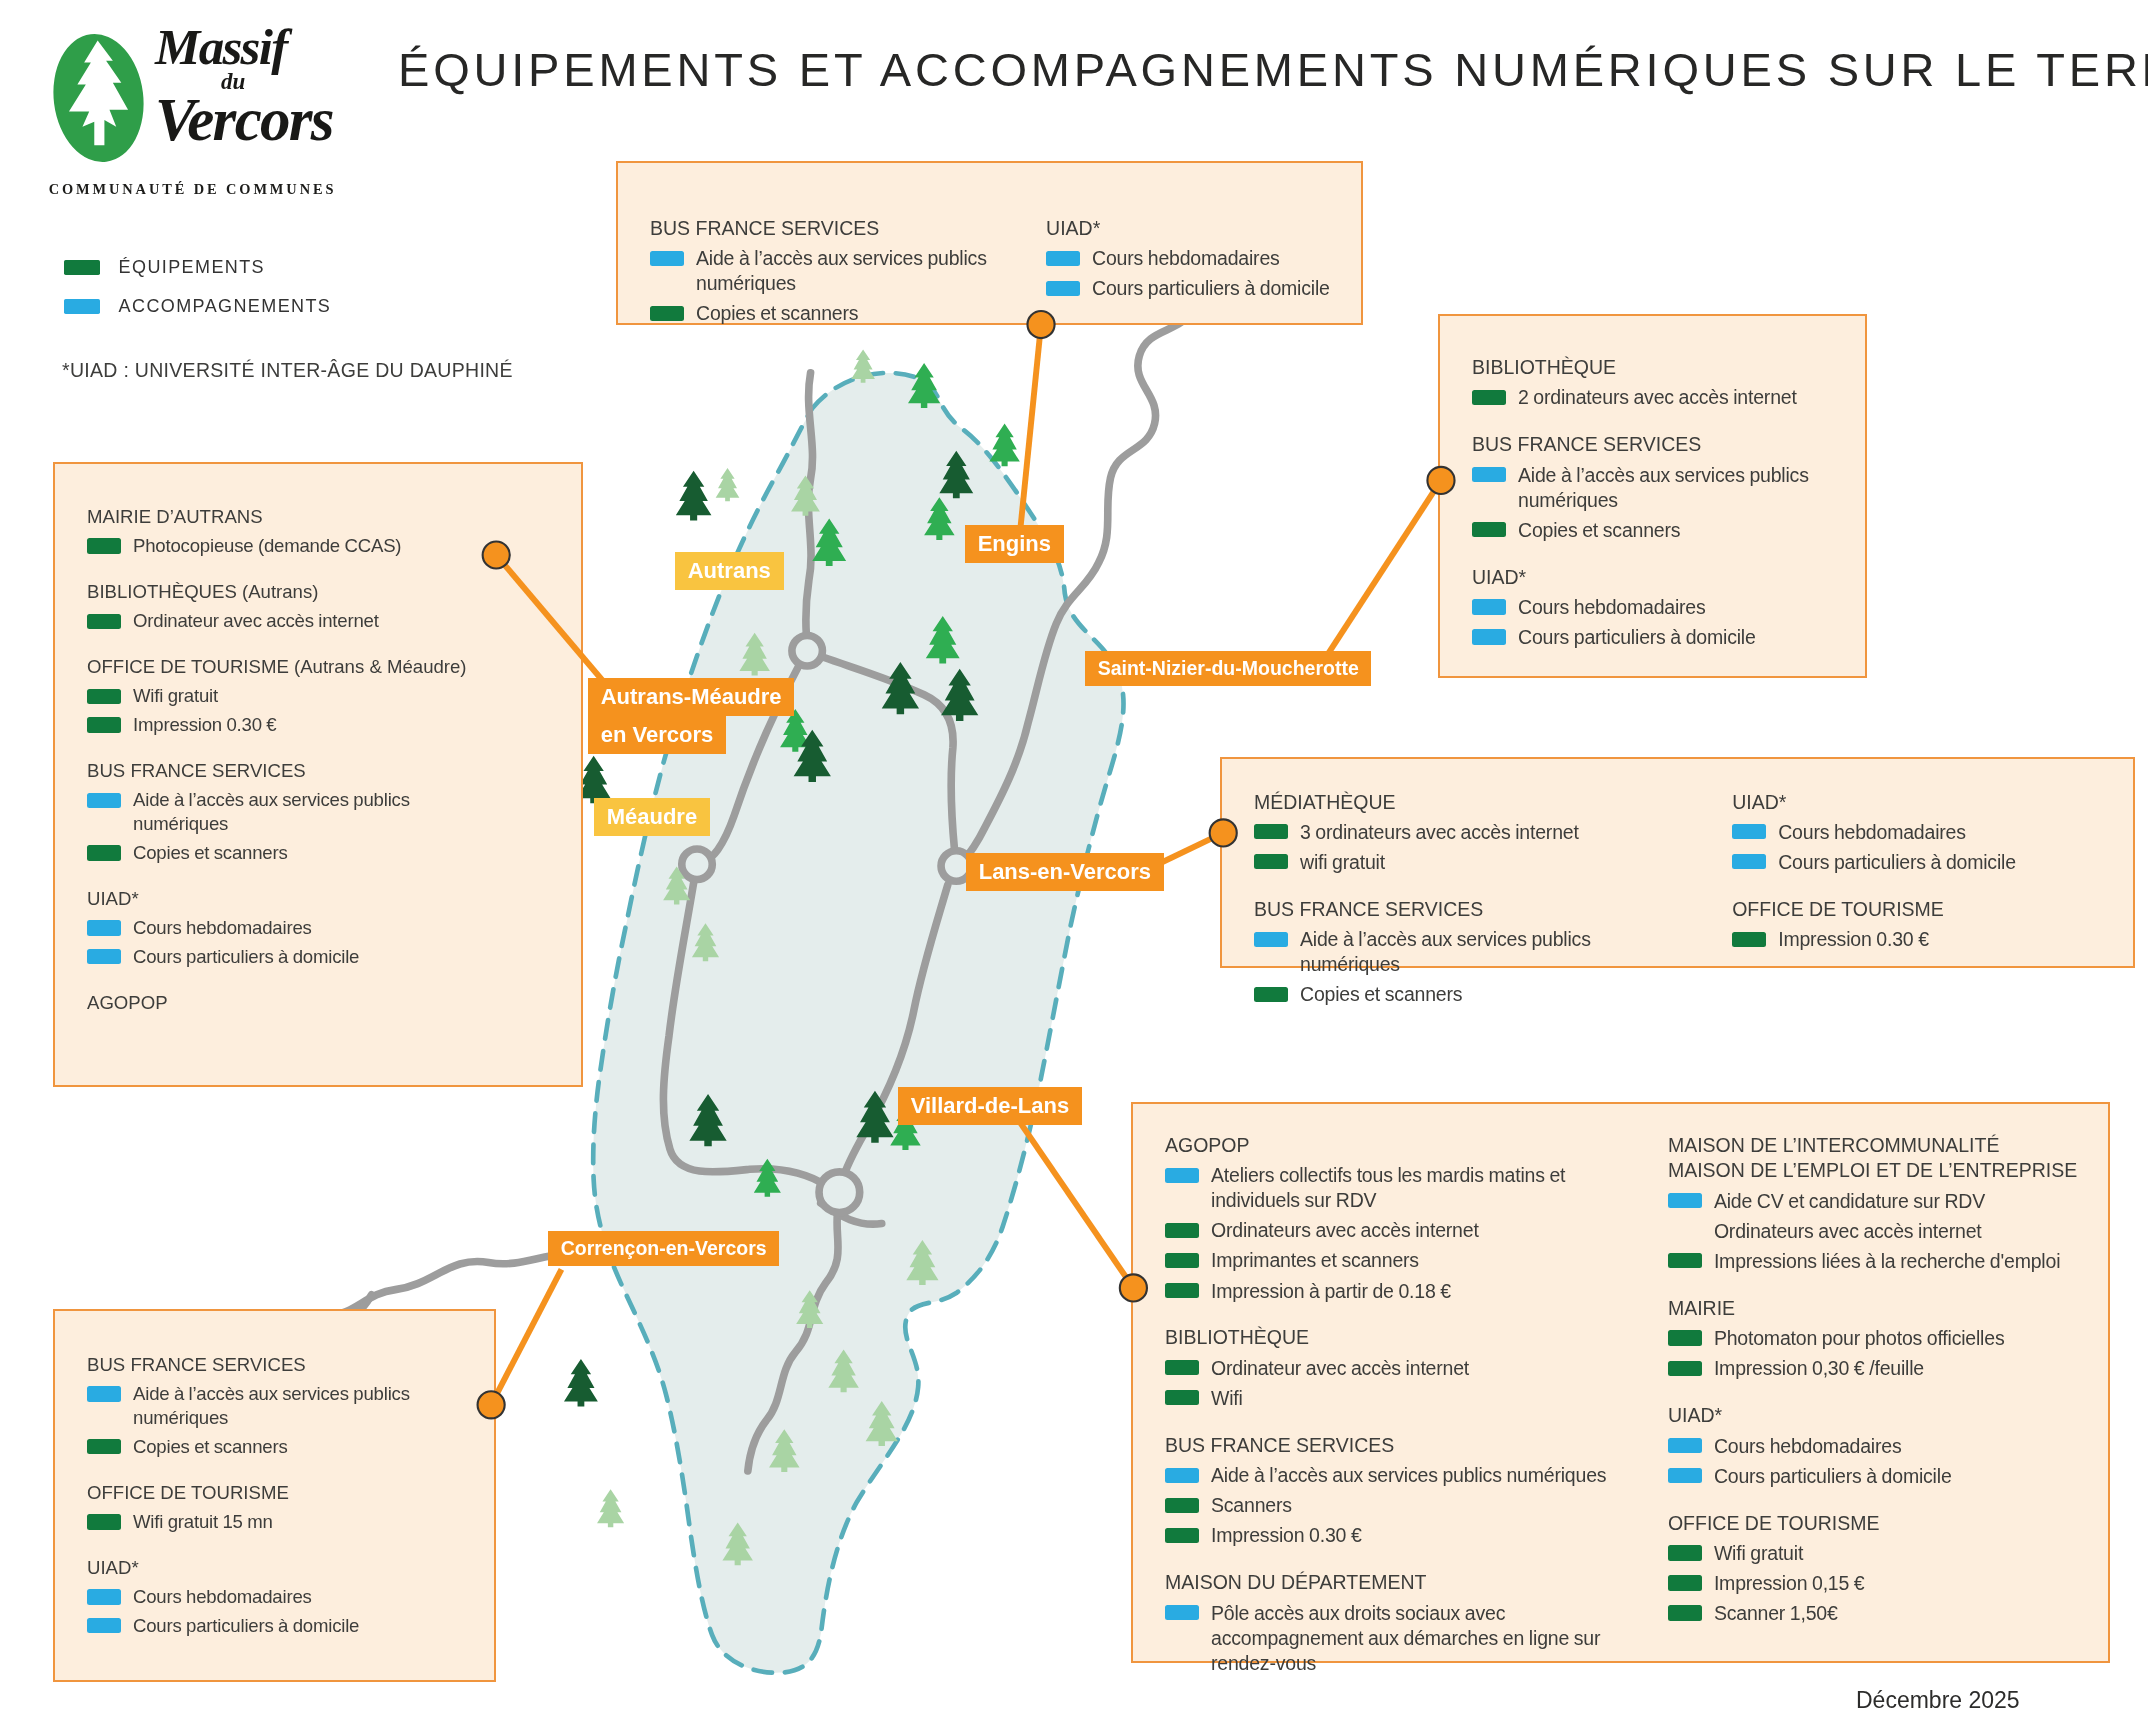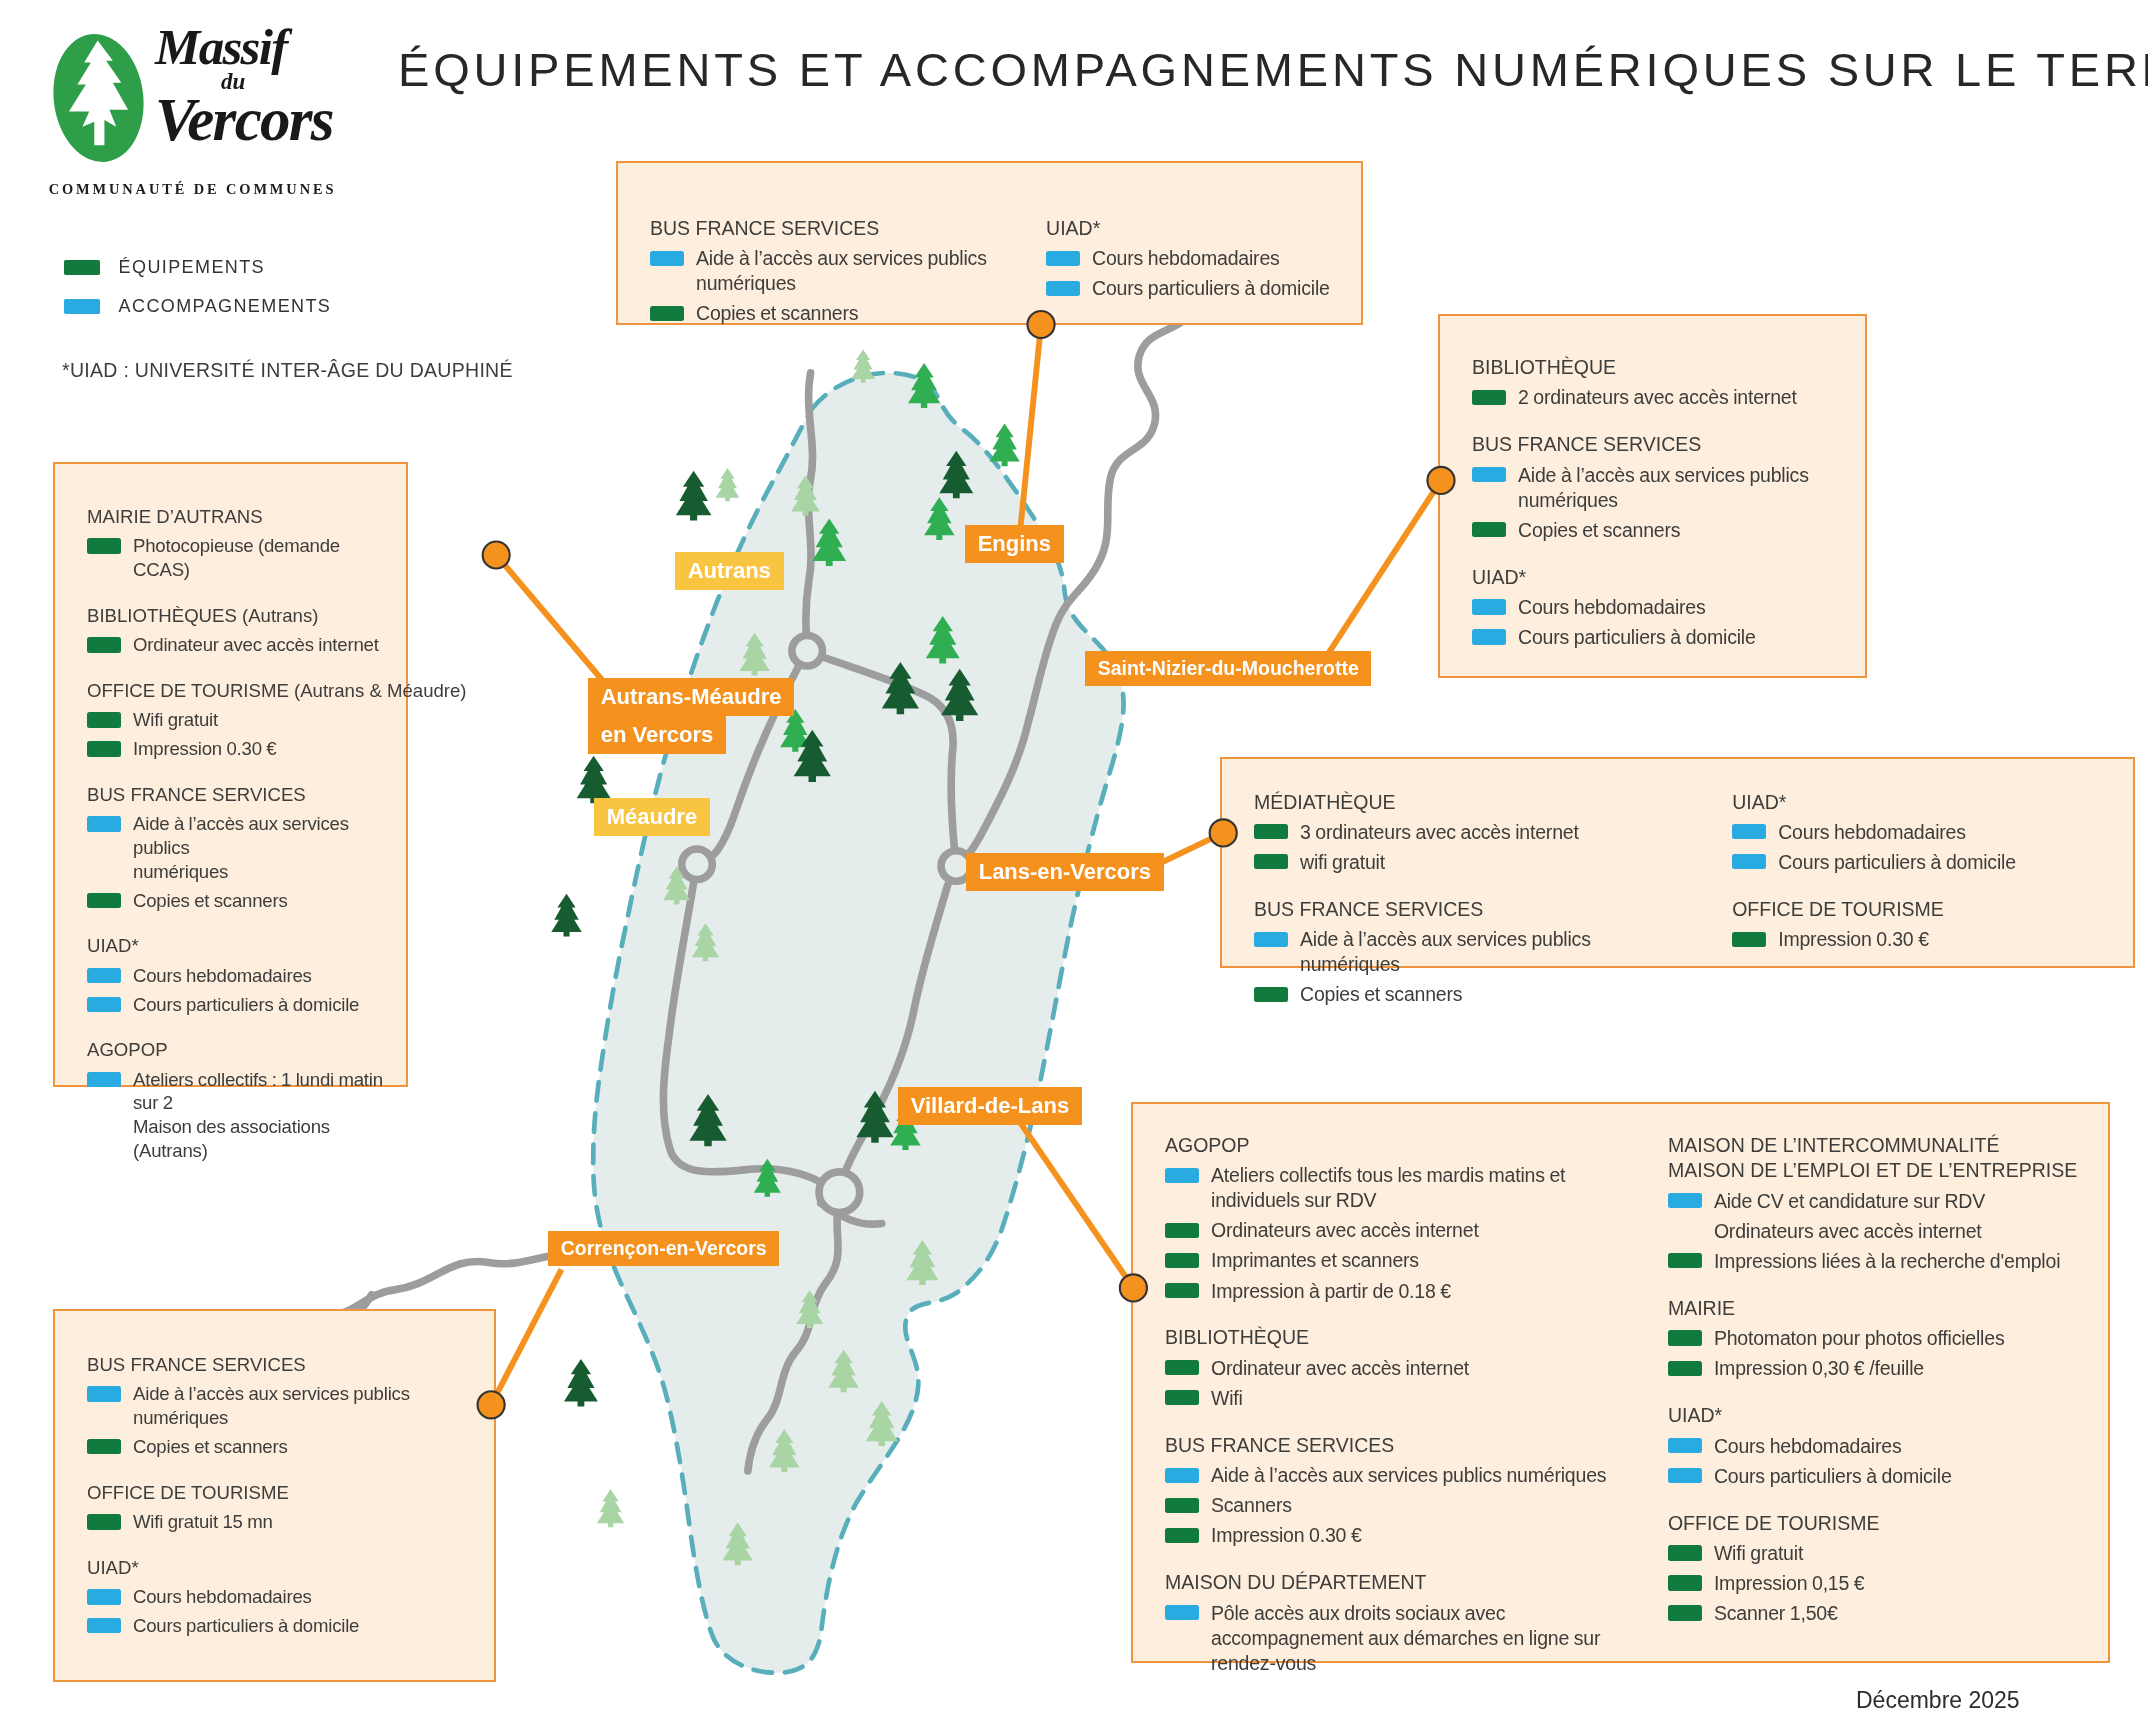--- a/index.html
+++ b/index.html
@@ -213,21 +213,21 @@
             </div>
             <div class="item">
               <span class="swatch" style="background: rgb(41, 171, 226);"></span>
               <span class="itxt">Cours particuliers à domicile</span>
             </div>
           </div>
         </div>
       </div>
   </div>
 
-  <div class="infobox narrow" id="box-autrans-meaudre" style="left:53px;top:462px;width:355px;height:625px;padding-top:41px;">
+  <div class="infobox narrow" id="box-autrans-meaudre" style="left:53px;top:462px;width:530px;height:625px;padding-top:41px;">
     <div class="cols">
         <div class="col">
           <div class="group">
             <div class="g-heading">MAIRIE D’AUTRANS</div>
             <div class="item">
               <span class="swatch" style="background: rgb(17, 122, 61);"></span>
               <span class="itxt">Photocopieuse (demande CCAS)</span>
             </div>
           </div>
           <div class="group">
@@ -266,25 +266,20 @@
               <span class="swatch" style="background: rgb(41, 171, 226);"></span>
               <span class="itxt">Cours hebdomadaires</span>
             </div>
             <div class="item">
               <span class="swatch" style="background: rgb(41, 171, 226);"></span>
               <span class="itxt">Cours particuliers à domicile</span>
             </div>
           </div>
           <div class="group">
             <div class="g-heading">AGOPOP</div>
-            <div class="item">
-              <span class="swatch" style="background: rgb(41, 171, 226);"></span>
-              <span class="itxt">Ateliers collectifs : 1 lundi matin sur 2
-Maison des associations (Autrans)</span>
-            </div>
           </div>
         </div>
       </div>
   </div>
 
   <div class="infobox" id="box-lans" style="left:1220px;top:757px;width:915px;height:211px;padding-top:30.5px;">
     <div class="cols">
         <div class="col" style="flex:0 0 53%;">
           <div class="group">
             <div class="g-heading">MÉDIATHÈQUE</div>

